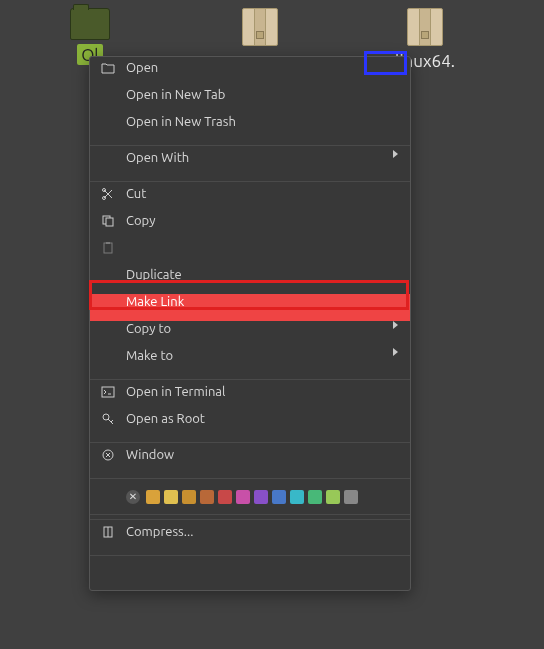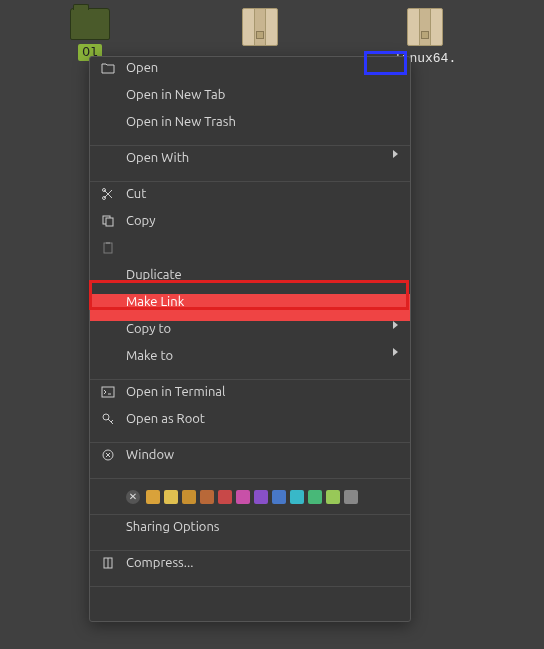--- a/index.html
+++ b/index.html
@@ -66,23 +66,22 @@
     left: 50%; transform: translateX(-50%);
     bottom: 6px;
     width: 6px; height: 6px;
     background: #b8a578;
     border: 1px solid #8a7a56;
   }
   .file-label {
     display: inline-block;
     padding: 1px 4px;
     border-radius: 2px;
-    font-size: 13px;
+    font-size: 17px;
     color: #e8e8e8;
-    font-family: Liberation Mono, monospace;
   }
   .file-label.sel { background: #8ab33a; color: #222; }
 
   .hi-blue {
     position: absolute;
     border: 3px solid #2a35ff;
     pointer-events: none;
   }
   .hi-red {
     position: absolute;
@@ -298,24 +297,20 @@
     <div class="swatch" style="background:#8850c8;"></div>
     <div class="swatch" style="background:#4878c8;"></div>
     <div class="swatch" style="background:#38b8c8;"></div>
     <div class="swatch" style="background:#48b878;"></div>
     <div class="swatch" style="background:#98c858;"></div>
     <div class="swatch" style="background:#888888;"></div>
   </div>
 
   <div class="menu-sep"></div>
 
-  <div class="menu-item">
-    <span class="mi-icon"></span>
-    <span class="mi-label">Sharing Options</span>
-  </div>
 
   <div class="menu-sep"></div>
 
   <div class="menu-item">
     <span class="mi-icon">
       <svg width="14" height="14" viewBox="0 0 14 14">
           <rect x="3" y="2" width="8" height="10" fill="none" stroke="#ccc"></rect>
           <path d="M7 2v10" stroke="#ccc"></path>
         </svg>
     </span>

